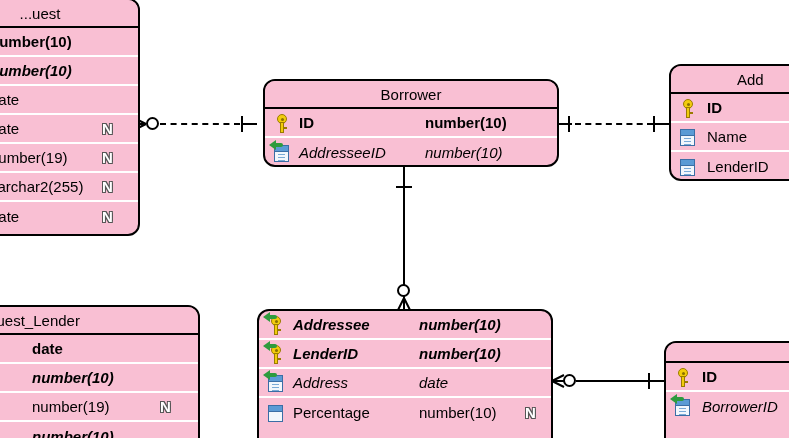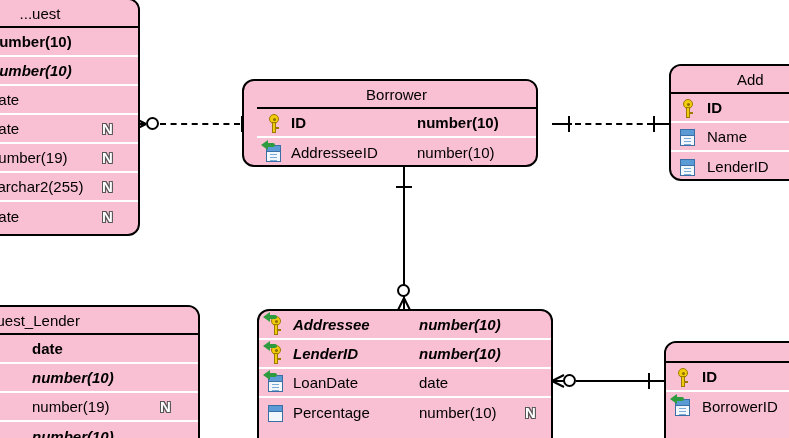--- a/index.html
+++ b/index.html
@@ -37,21 +37,21 @@
     box-sizing:border-box;
     white-space:nowrap;
   }
   .row:last-child{border-bottom:none;}
   .ic{width:22px;min-width:22px;height:22px;margin-left:6px;position:relative;}
   .col-name{font-size:15px;color:#000;}
   .col-type{font-size:15px;color:#000;position:absolute;}
   .nn{position:absolute;font-size:15px;font-weight:bold;color:#ffffff;
       text-shadow:-1px -1px 0 #555, 1px -1px 0 #555, -1px 1px 0 #555, 1px 1px 0 #555;}
   .b{font-weight:bold;}
-  .i{}
+  .i{font-style:italic;}
   .bi{font-weight:bold;font-style:italic;}
 
   
   .key{position:absolute;left:3px;top:2px;width:16px;height:19px;}
   .key .kh{position:absolute;left:3px;top:0;width:10px;height:10px;border-radius:50%;
            background:#f2cc0c;border:1px solid #9a7b00;box-sizing:border-box;}
   .key .kh:after{content:"";position:absolute;left:3px;top:3px;width:3px;height:3px;
            background:#8a7100;border-radius:50%;}
   .key .ks{position:absolute;left:6px;top:8px;width:4px;height:11px;background:#f2cc0c;
            border:1px solid #9a7b00;box-sizing:border-box;}
@@ -162,21 +162,21 @@
       </div>
       <div class="row">
 
         <span class="col-name"></span>
         <span class="col-type" style="left:48px;">date</span>
         <span class="nn" style="left:160px;">N</span>
       </div>
     </div>
   </div>
 
-  <div class="entity" style="left:242px;top:79px;width:296px;height:88px;padding-left:13px;">
+  <div class="entity" style="left:263px;top:79px;width:296px;height:88px;">
     <div class="title">Borrower</div>
     <div class="rows">
       <div class="row">
         <span class="ic">
           <span class="key">
               <span class="kh"></span>
               <span class="ks"></span>
               <span class="kt"></span>
             </span>
         </span>
@@ -297,21 +297,21 @@
           <span class="colic">
               <i></i>
               <i></i>
               <i></i>
             </span>
           <span class="fkarrow">
               <span class="ab"></span>
               <span class="ah"></span>
             </span>
         </span>
-        <span class="col-name i" style="margin-left:6px;">LoanDate</span>
+        <span class="col-name i" style="margin-left:6px;">Address</span>
         <span class="col-type i" style="left:160px;">date</span>
       </div>
       <div class="row">
         <span class="ic">
             <span class="colic"></span>
           </span>
         <span class="col-name" style="margin-left:6px;">Percentage</span>
         <span class="col-type" style="left:160px;">number(10)</span>
         <span class="nn" style="left:266px;">N</span>
       </div>

